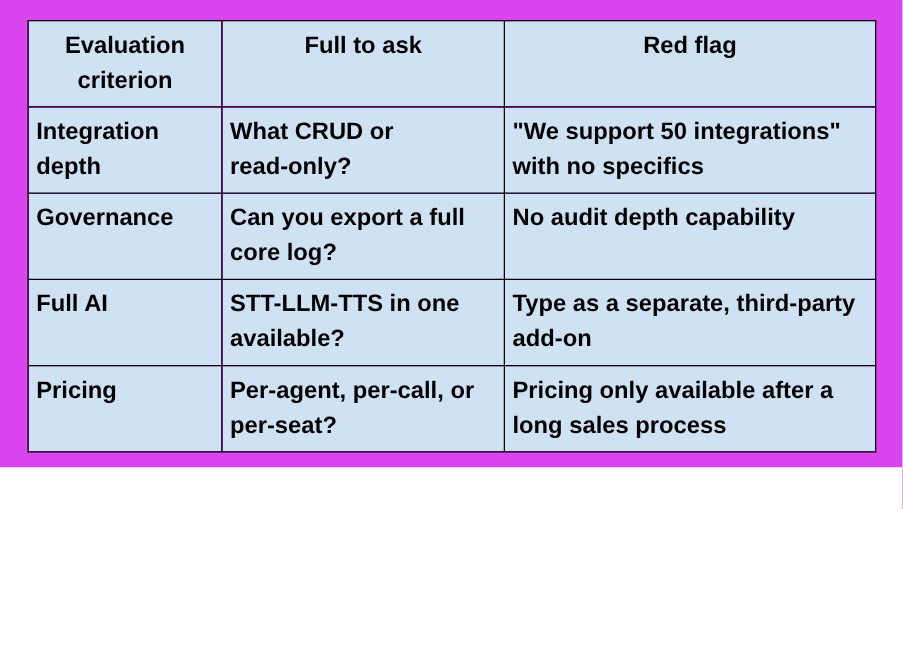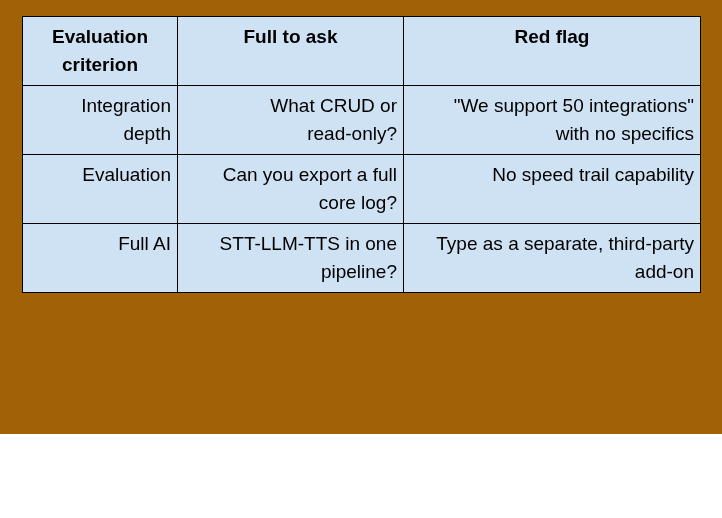--- a/index.html
+++ b/index.html
@@ -3,22 +3,22 @@
 <meta charset="utf-8">
 <style>
   html, body {
     margin: 0;
     padding: 0;
     background: #ffffff;
   }
   .page {
     position: relative;
     width: 722px;
-    height: 434px;
-    background: #a16207;
+    height: 374px;
+    background: #d946ef;
     font-family: "Liberation Sans", sans-serif;
     color: #000000;
   }
   table.eval-table {
     position: absolute;
     left: 22px;
     top: 16px;
     width: 678px;
     border-collapse: collapse;
     table-layout: fixed;
@@ -36,22 +36,22 @@
     padding: 6px 6px 6px 6px;
     white-space: pre-line;
     overflow: hidden;
     color: #000000;
   }
   table.eval-table th {
     font-weight: bold;
     text-align: center;
   }
   table.eval-table td {
-    font-weight: normal;
-    text-align: right;
+    font-weight: bold;
+    text-align: left;
   }
 </style>
 </head>
 <body>
 
 <div class="page">
   <table class="eval-table">
     <colgroup>
       <col class="c1">
       <col class="c2">
@@ -67,27 +67,34 @@
     <tbody>
       <tr>
         <td>Integration
 depth</td>
         <td>What CRUD or
 read-only?</td>
         <td>"We support 50 integrations"
 with no specifics</td>
       </tr>
       <tr>
-        <td>Evaluation</td>
+        <td>Governance</td>
         <td>Can you export a full
 core log?</td>
-        <td>No speed trail capability</td>
+        <td>No audit depth capability</td>
       </tr>
       <tr>
         <td>Full AI</td>
         <td>STT-LLM-TTS in one
-pipeline?</td>
+available?</td>
         <td>Type as a separate, third-party
 add-on</td>
+      </tr>
+      <tr>
+        <td>Pricing</td>
+        <td>Per-agent, per-call, or
+per-seat?</td>
+        <td>Pricing only available after a
+long sales process</td>
       </tr>
     </tbody>
   </table>
 </div>
 
 </body></html>

